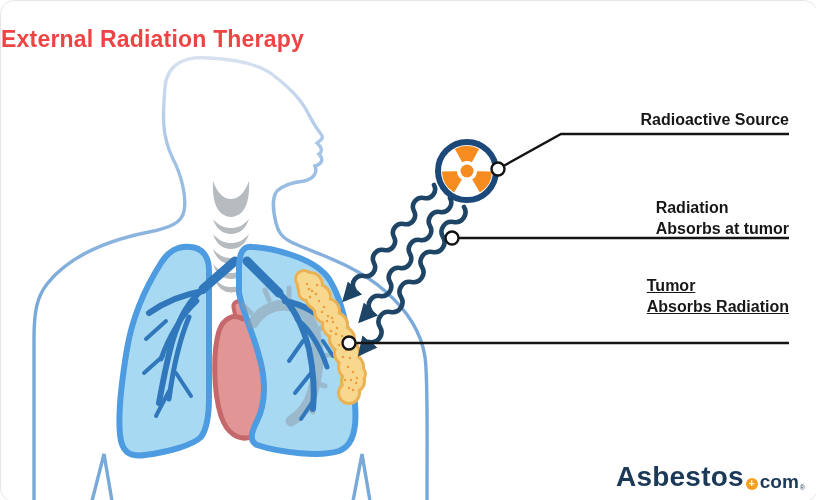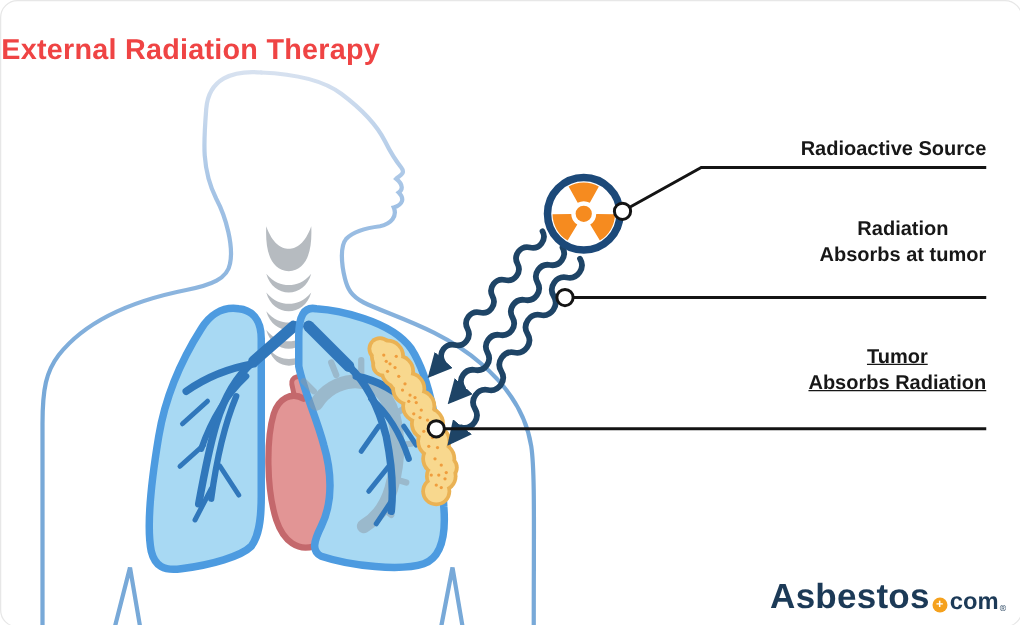--- a/index.html
+++ b/index.html
@@ -7,25 +7,25 @@
     position:relative;width:816px;height:500px;background:#ffffff;
     border:1px solid #e7e7e7;border-radius:14px;overflow:hidden;
     font-family:"Liberation Sans",sans-serif;color:#1b1b1b;
   }
   .stage svg.art{position:absolute;left:0;top:0;}
   .title{
     position:absolute;left:0;top:25px;width:100%;
     font-size:23px;font-weight:700;letter-spacing:.2px;color:#ef4444;
   }
   .callout-label{
-    position:absolute;right:28px;text-align:center;
+    position:absolute;right:28px;text-align:left;
     font-size:16px;font-weight:700;line-height:21px;color:#171717;
   }
   .lbl-source{top:108px;}
-  .lbl-radiation{top:172px;}
+  .lbl-radiation{top:196px;}
   .lbl-tumor{top:274px;text-decoration:underline;}
   .callout-label span{display:block;}
   .logo{
     position:absolute;right:12px;top:460px;display:flex;align-items:flex-end;
   }
   .logo .brand{font-size:28px;font-weight:600;color:#1c3a57;letter-spacing:.2px;}
   .logo .badge{
     width:12px;height:12px;border-radius:50%;background:#f5a11d;color:#ffffff;
     font-size:10px;font-weight:700;line-height:12px;text-align:center;
     margin:0 2px 3px 2px;

